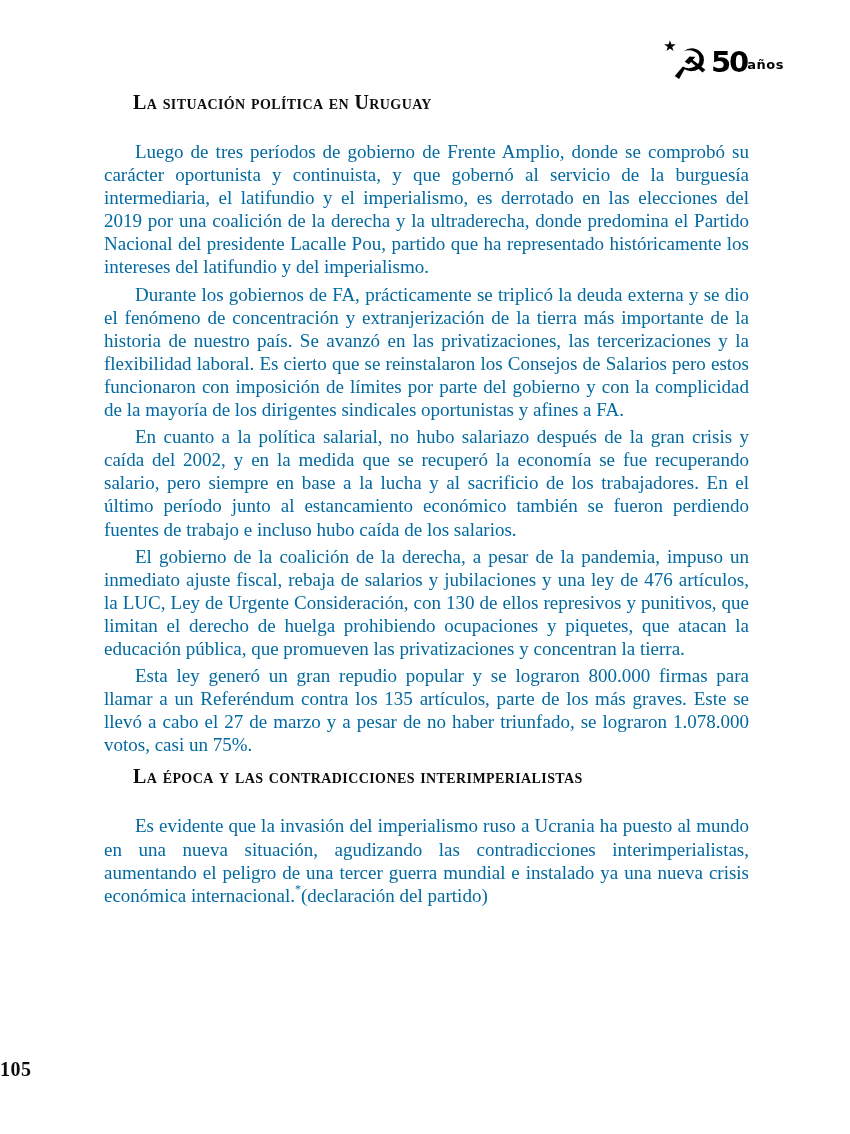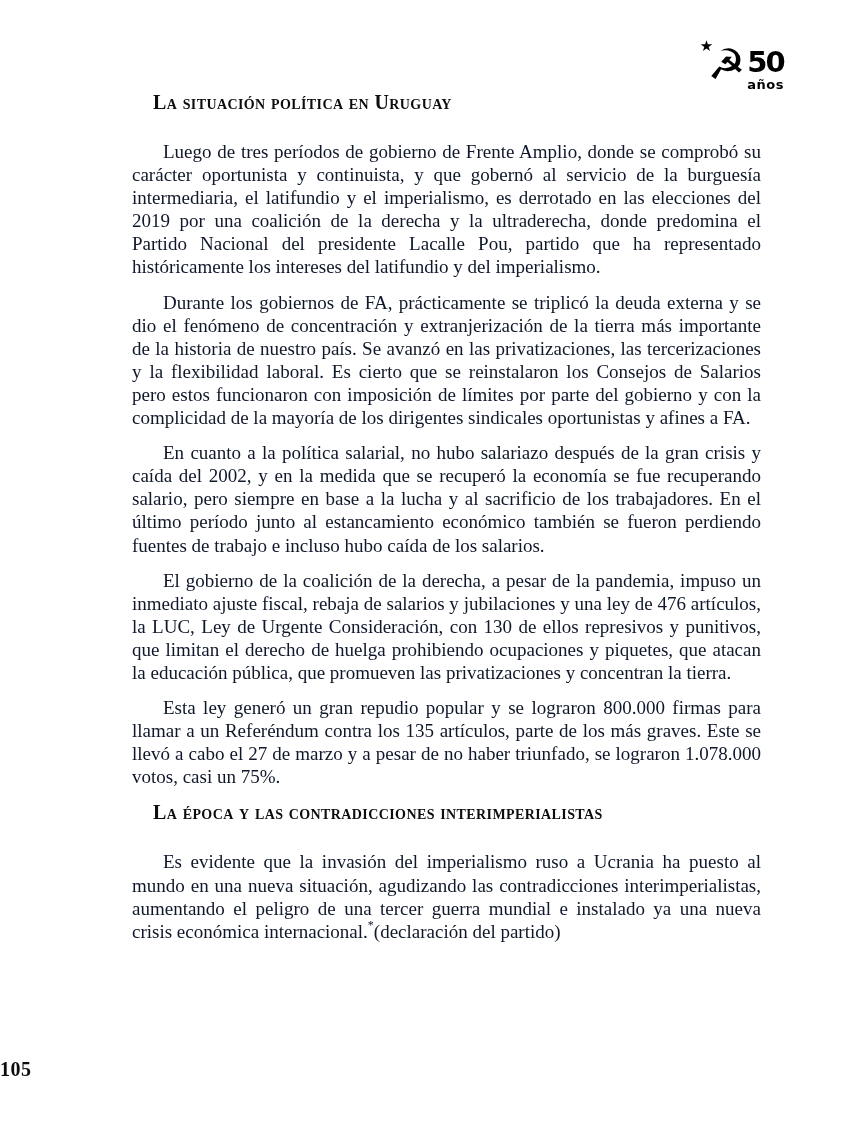--- a/index.html
+++ b/index.html
@@ -30,22 +30,22 @@
   }
   .logo-star {
     position: absolute;
     top: -3px;
     left: -8px;
     font-size: 15px;
     line-height: 15px;
   }
   .logo-years {
     display: flex;
-    flex-direction: column;
-    align-items: flex-start;
+    flex-direction: row;
+    align-items: center;
     margin-left: 2px;
     margin-top: 6px;
   }
   .logo-years-number {
     font-family: "DejaVu Sans", sans-serif;
     font-weight: bold;
     font-size: 29px;
     line-height: 28px;
     letter-spacing: -2px;
   }
@@ -54,43 +54,43 @@
     font-weight: bold;
     font-size: 13px;
     line-height: 9px;
     margin-top: 4px;
     letter-spacing: 0.5px;
   }
 
   
   .content {
     position: absolute;
-    left: 120px;
+    left: 100px;
     top: 90px;
     width: 653px;
   }
   .section-heading {
     margin: 0 0 26px 33px;
     font-size: 20px;
     line-height: 24px;
     font-weight: bold;
     font-variant: small-caps;
     letter-spacing: 0.4px;
     color: #0d0d0d;
   }
   .section-heading.second {
     margin-top: 8px;
   }
   .body-para {
-    margin: 12px;
+    margin: 4px;
     font-size: 19px;
     line-height: 23.1px;
     text-align: justify;
     text-indent: 31px;
-    color: #0f172a;
+    color: #0369a1;
   }
   .note-marker {
     font-size: 12px;
     line-height: 0;
     position: relative;
     top: -1px;
   }
 
   .page-number {
     position: absolute;

